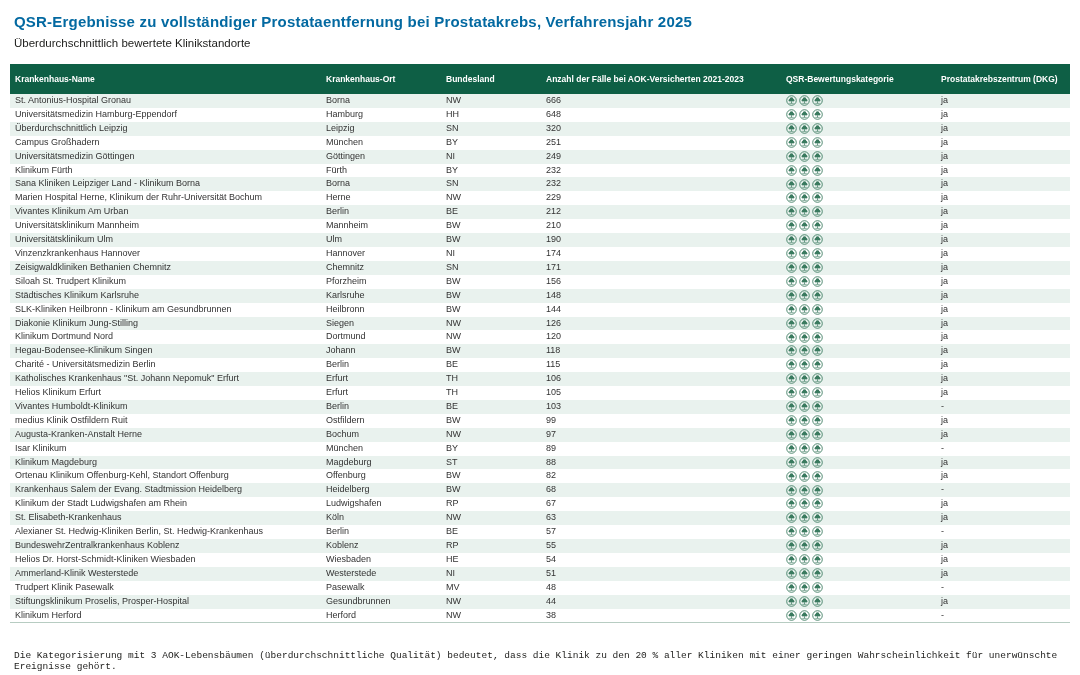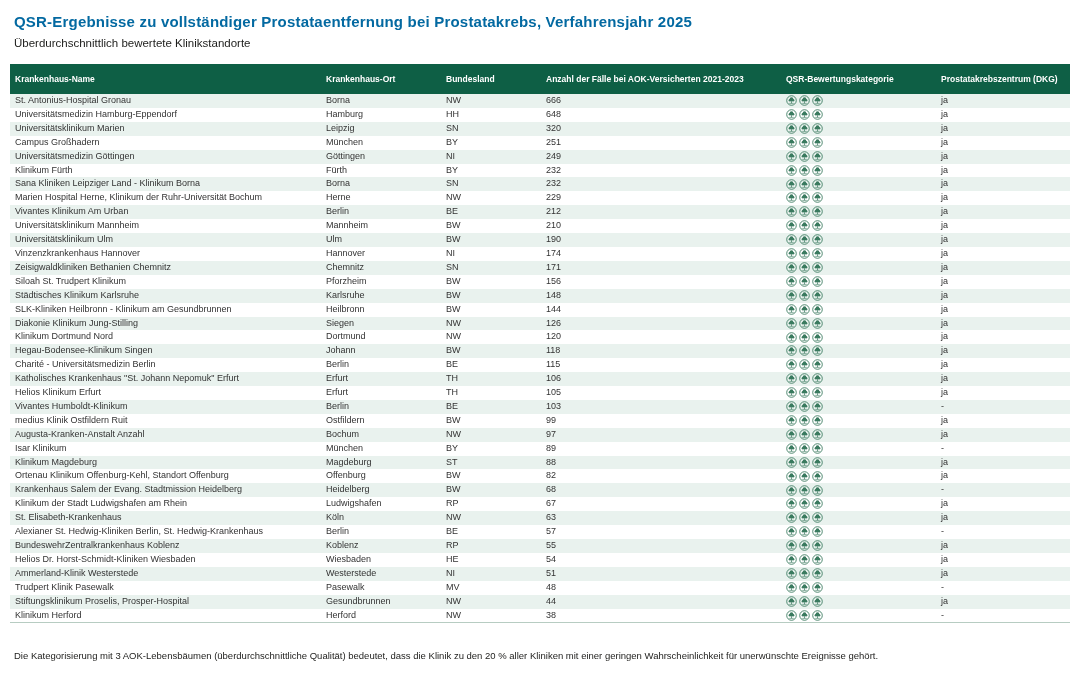--- a/index.html
+++ b/index.html
@@ -53,20 +53,21 @@
   .tree {
     width: 11px; height: 11px;
     color: #3a7a5f;
     margin-right: 2px;
     vertical-align: middle;
   }
   .footnotes {
     margin: 27px 0 0 4px;
     font-size: 9.5px;
     color: #1d1d1b;
+    font-family: Liberation Mono, monospace;
   }
   .footnotes p { margin: 0 0 7px 0; }
 </style>
 </head>
 <body>
 
 <div class="page">
   <div class="title">QSR-Ergebnisse zu vollständiger Prostataentfernung bei Prostatakrebs, Verfahrensjahr 2025</div>
   <div class="subtitle">Überdurchschnittlich bewertete Klinikstandorte</div>
 
@@ -142,21 +143,21 @@
     <circle cx="10" cy="10" r="8.7" fill="none" stroke="currentColor" stroke-width="1.6"></circle>
     <circle cx="10" cy="7.6" r="3.4" fill="currentColor"></circle>
     <circle cx="7.2" cy="9.4" r="2.3" fill="currentColor"></circle>
     <circle cx="12.8" cy="9.4" r="2.3" fill="currentColor"></circle>
     <rect x="9.35" y="9.5" width="1.3" height="5.6" fill="currentColor"></rect>
     <path d="M5.8 15.2 H14.2" stroke="currentColor" stroke-width="1.1"></path>
   </svg></td>
     <td>ja</td>
   </tr>
         <tr>
-    <td>Universitätsklinikum Marien</td>
+    <td>Überdurchschnittlich Leipzig</td>
     <td>Leipzig</td>
     <td>SN</td>
     <td>320</td>
     <td><svg class="tree" viewBox="0 0 20 20" aria-hidden="true">
     <circle cx="10" cy="10" r="8.7" fill="none" stroke="currentColor" stroke-width="1.6"></circle>
     <circle cx="10" cy="7.6" r="3.4" fill="currentColor"></circle>
     <circle cx="7.2" cy="9.4" r="2.3" fill="currentColor"></circle>
     <circle cx="12.8" cy="9.4" r="2.3" fill="currentColor"></circle>
     <rect x="9.35" y="9.5" width="1.3" height="5.6" fill="currentColor"></rect>
     <path d="M5.8 15.2 H14.2" stroke="currentColor" stroke-width="1.1"></path>
@@ -780,21 +781,21 @@
     <circle cx="10" cy="10" r="8.7" fill="none" stroke="currentColor" stroke-width="1.6"></circle>
     <circle cx="10" cy="7.6" r="3.4" fill="currentColor"></circle>
     <circle cx="7.2" cy="9.4" r="2.3" fill="currentColor"></circle>
     <circle cx="12.8" cy="9.4" r="2.3" fill="currentColor"></circle>
     <rect x="9.35" y="9.5" width="1.3" height="5.6" fill="currentColor"></rect>
     <path d="M5.8 15.2 H14.2" stroke="currentColor" stroke-width="1.1"></path>
   </svg></td>
     <td>ja</td>
   </tr>
         <tr>
-    <td>Augusta-Kranken-Anstalt Anzahl</td>
+    <td>Augusta-Kranken-Anstalt Herne</td>
     <td>Bochum</td>
     <td>NW</td>
     <td>97</td>
     <td><svg class="tree" viewBox="0 0 20 20" aria-hidden="true">
     <circle cx="10" cy="10" r="8.7" fill="none" stroke="currentColor" stroke-width="1.6"></circle>
     <circle cx="10" cy="7.6" r="3.4" fill="currentColor"></circle>
     <circle cx="7.2" cy="9.4" r="2.3" fill="currentColor"></circle>
     <circle cx="12.8" cy="9.4" r="2.3" fill="currentColor"></circle>
     <rect x="9.35" y="9.5" width="1.3" height="5.6" fill="currentColor"></rect>
     <path d="M5.8 15.2 H14.2" stroke="currentColor" stroke-width="1.1"></path>

